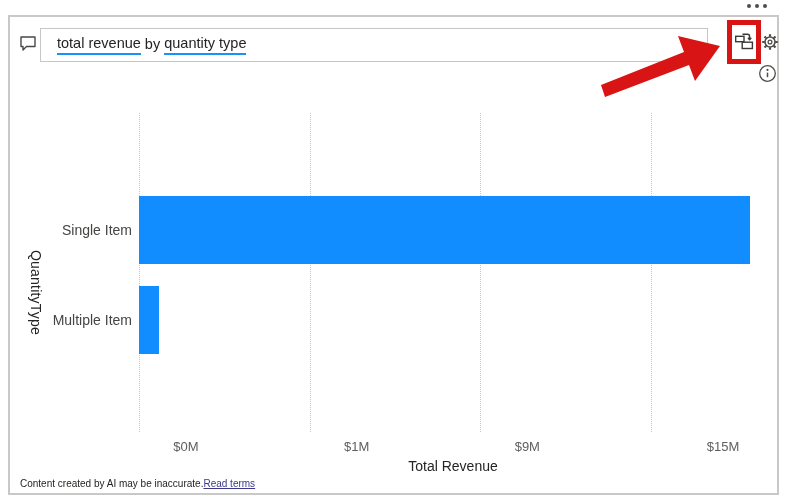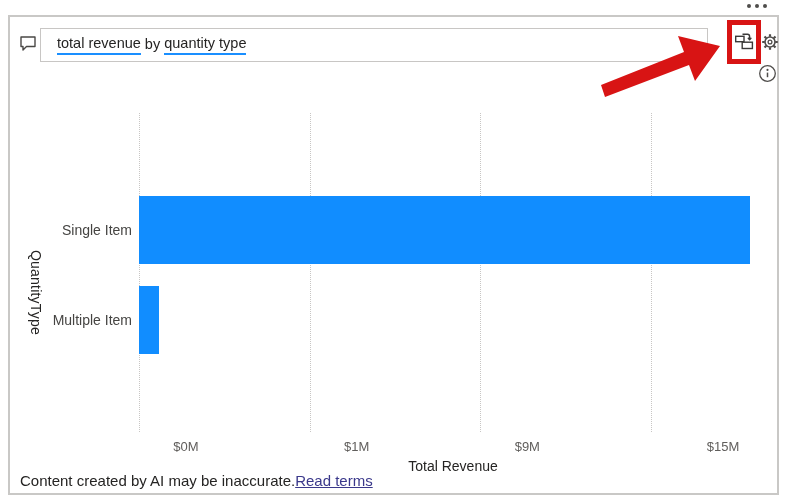--- a/index.html
+++ b/index.html
@@ -32,21 +32,21 @@
   
   .y-title { position:absolute; left:16px; top:190px; height:170px; width:18px; writing-mode:vertical-rl; text-align:center; font-size:14px; color:#252423; letter-spacing:0.2px; }
   .cat-label { position:absolute; width:92px; text-align:right; font-size:14px; color:#454442; transform:translateY(-50%); }
   .plot { position:absolute; left:129px; top:96px; width:628px; height:319px; }
   .gridline { position:absolute; top:0; bottom:0; width:0; border-left:1px dotted #c8c6c4; }
   .bar { position:absolute; left:0; cursor:pointer; }
   .tick-label { position:absolute; top:422px; transform:translateX(-50%); font-size:13px; color:#605e5c; white-space:nowrap;margin-left:47px; }
   .x-title { position:absolute; top:441px; left:129px; width:628px; text-align:center; font-size:14px; color:#252423; }
 
   
-  .disclaimer { position:absolute; left:10px; bottom:4px; font-size:15px; color:#252423; }
+  .disclaimer { position:absolute; left:10px; bottom:4px; font-size:10px; color:#252423; }
   .disclaimer a { color:#3a388b; text-decoration:underline; cursor:pointer; }
 </style>
 </head>
 <body>
 
 <div class="canvas">
 
   <div class="dots">
       <i></i>
       <i></i>

